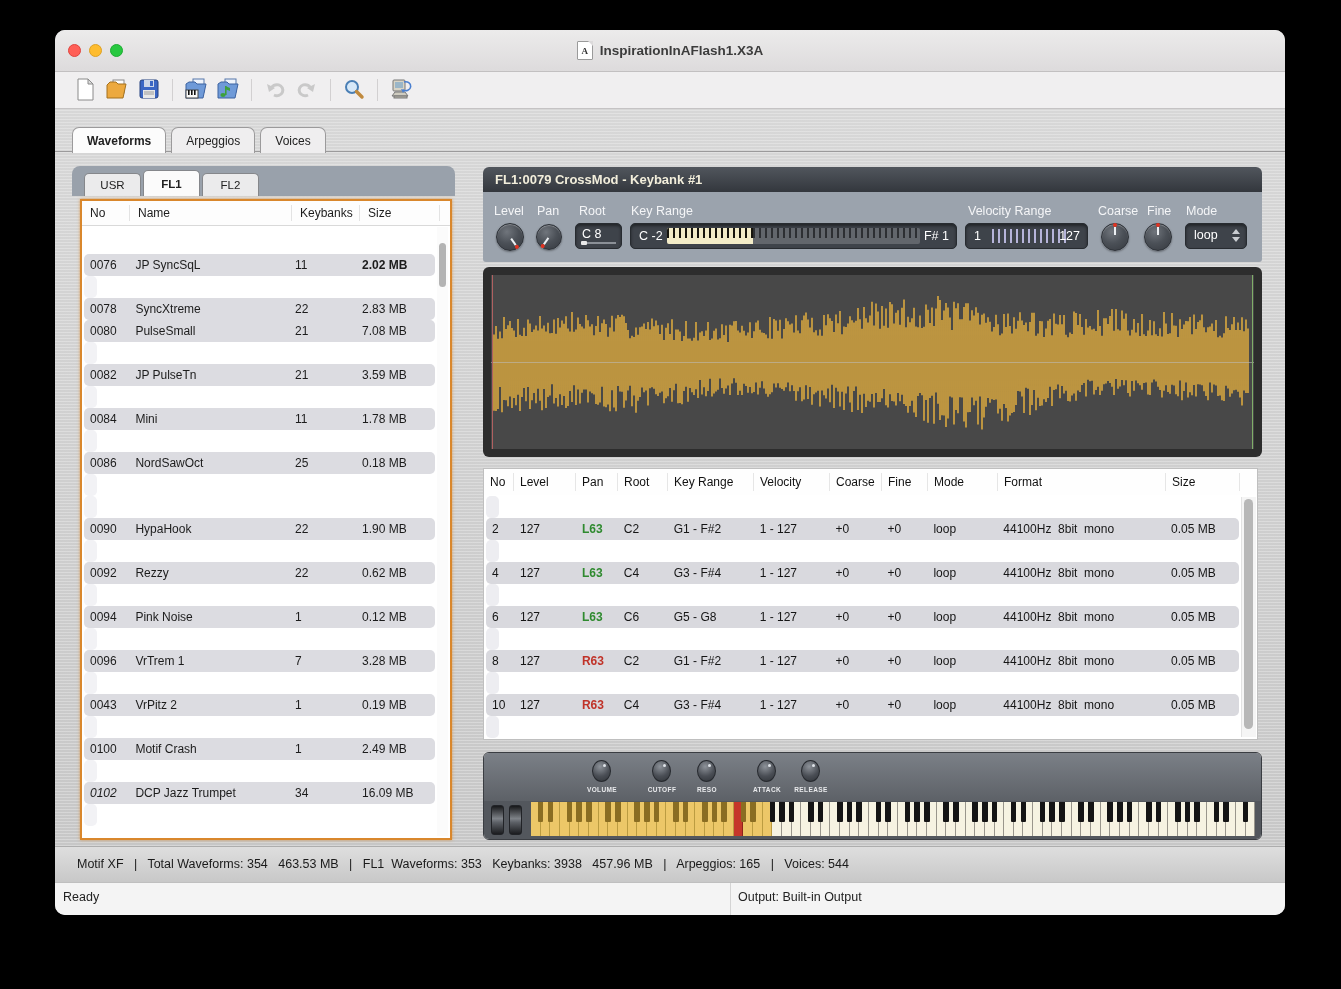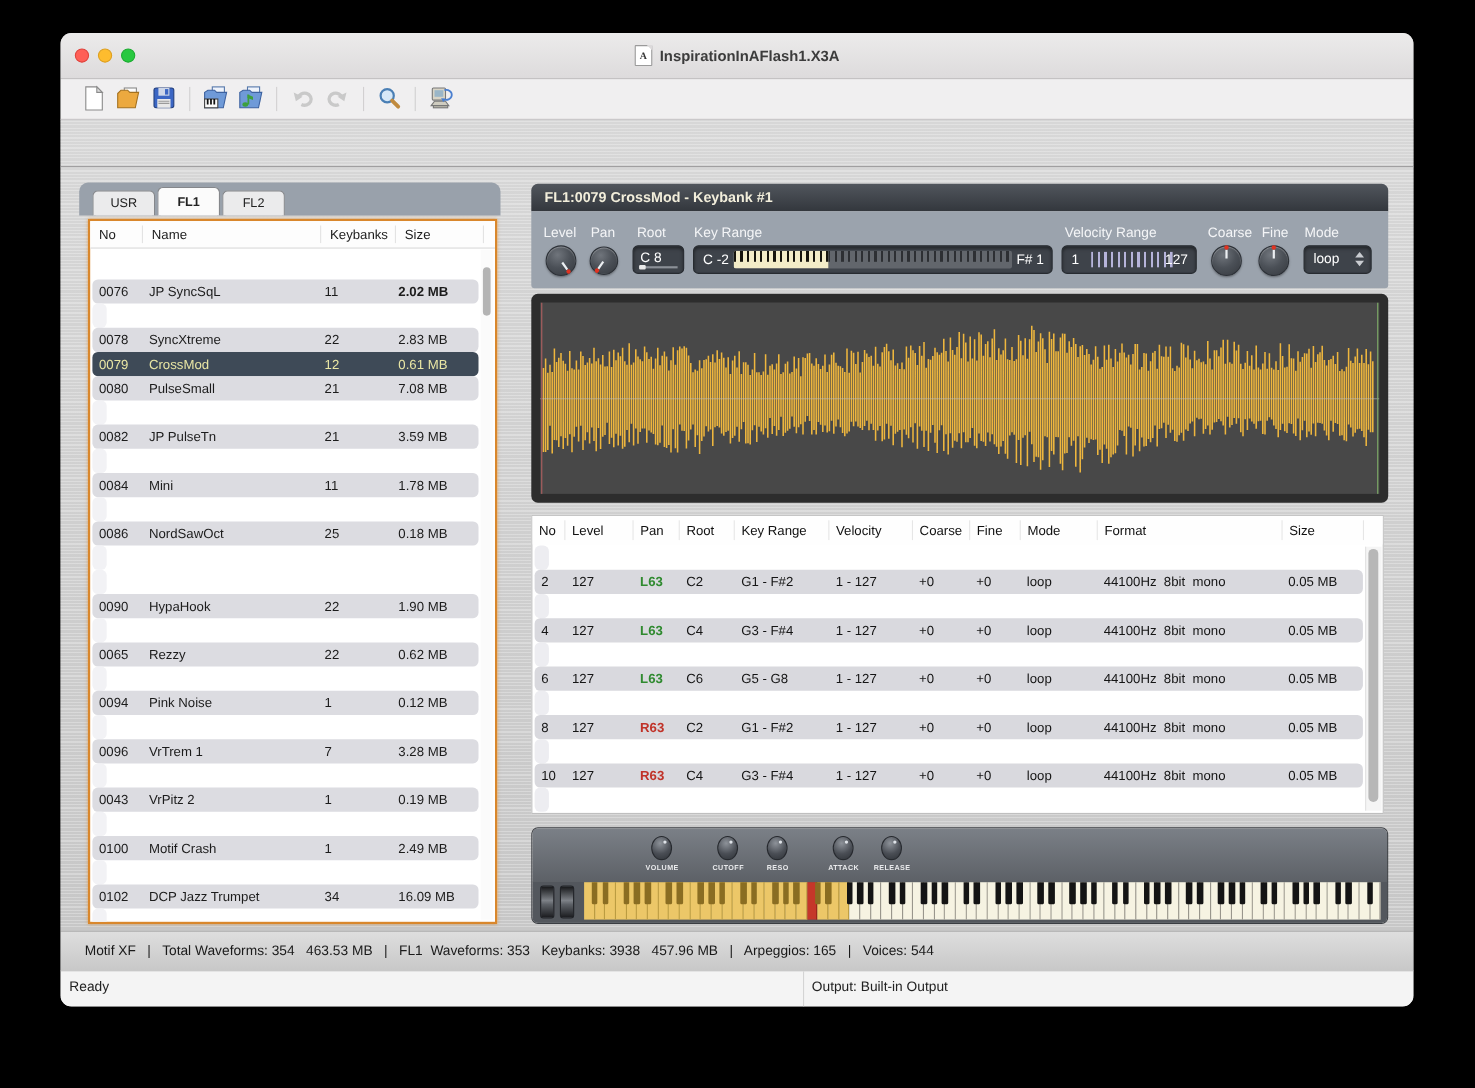--- a/index.html
+++ b/index.html
@@ -239,20 +239,25 @@
               <rect x="6" y="5" width="8" height="6" fill="#9ab6c8"></rect>
               <path d="M3 19l3-4h10l3 4z" fill="#cfccc0" stroke="#777"></path>
               <rect x="5" y="19" width="13" height="2" fill="#b8b5a8" stroke="#777"></rect>
               <path d="M15 5 a5 4.5 0 1 1 -1 8" stroke="#4a7fd0" fill="none" stroke-width="1.6"></path>
               <path d="M12 12l4 1-2 3z" fill="#4a7fd0"></path>
             </svg></span>
         </button>
     </div>
 
     <div class="content">
+      <div class="main-tabs" id="main-tabs">
+          <div class="mtab active">Waveforms</div>
+          <div class="mtab">Arpeggios</div>
+          <div class="mtab">Voices</div>
+        </div>
       <div class="tabline"></div>
 
       <div class="subtab-strip" id="subtabs">
           <div class="stab">USR</div>
           <div class="stab active">FL1</div>
           <div class="stab">FL2</div>
         </div>
       <div class="left-table">
         <div class="lt-header" id="lt-header">
             <div class="hc" style="width: 48px;">No</div>
@@ -272,26 +277,20 @@
               <div class="c" style="width: 162px;">JP SyncSwL</div>
               <div class="c" style="width: 68px;">11</div>
               <div class="c" style="width: 80px;">2.09 MB</div>
             </div>
             <div class="lrow dark">
               <div class="c" style="width: 46px;">0078</div>
               <div class="c" style="width: 162px;">SyncXtreme</div>
               <div class="c" style="width: 68px;">22</div>
               <div class="c" style="width: 80px;">2.83 MB</div>
             </div>
-            <div class="lrow selected">
-              <div class="c" style="width: 46px;">0079</div>
-              <div class="c" style="width: 162px;">CrossMod</div>
-              <div class="c" style="width: 68px;">12</div>
-              <div class="c" style="width: 80px;">0.61 MB</div>
-            </div>
             <div class="lrow dark">
               <div class="c" style="width: 46px;">0080</div>
               <div class="c" style="width: 162px;">PulseSmall</div>
               <div class="c" style="width: 68px;">21</div>
               <div class="c" style="width: 80px;">7.08 MB</div>
             </div>
             <div class="lrow light">
               <div class="c" style="width: 46px;">0081</div>
               <div class="c" style="width: 162px;">Mini Pulse</div>
               <div class="c" style="width: 68px;">25</div>
@@ -345,21 +344,21 @@
               <div class="c" style="width: 68px;">22</div>
               <div class="c" style="width: 80px;">1.90 MB</div>
             </div>
             <div class="lrow light">
               <div class="c" style="width: 46px;">0091</div>
               <div class="c" style="width: 162px;">JP SQ Rezz</div>
               <div class="c" style="width: 68px;">17</div>
               <div class="c" style="width: 80px;">6.01 MB</div>
             </div>
             <div class="lrow dark">
-              <div class="c" style="width: 46px;">0065</div>
+              <div class="c" style="width: 46px;">0092</div>
               <div class="c" style="width: 162px;">Rezzy</div>
               <div class="c" style="width: 68px;">22</div>
               <div class="c" style="width: 80px;">0.62 MB</div>
             </div>
             <div class="lrow light">
               <div class="c" style="width: 46px;">0093</div>
               <div class="c" style="width: 162px;">WhiteNoise</div>
               <div class="c" style="width: 68px;">1</div>
               <div class="c" style="width: 80px;">0.73 MB</div>
             </div>
@@ -405,21 +404,21 @@
               <div class="c" style="width: 68px;">1</div>
               <div class="c" style="width: 80px;">2.49 MB</div>
             </div>
             <div class="lrow light">
               <div class="c" style="width: 46px;">0101</div>
               <div class="c" style="width: 162px;">VRtpt_tb 1</div>
               <div class="c" style="width: 68px;">23</div>
               <div class="c" style="width: 80px;">1.45 MB</div>
             </div>
             <div class="lrow dark">
-              <div class="c" style="width: 46px;">0102</div>
+              <div class="c" style="width: 46px; font-style: italic;">0102</div>
               <div class="c" style="width: 162px;">DCP Jazz Trumpet</div>
               <div class="c" style="width: 68px;">34</div>
               <div class="c" style="width: 80px;">16.09 MB</div>
             </div>
             <div class="lrow light">
               <div class="c" style="width: 46px;">0103</div>
               <div class="c" style="width: 162px;">DCP Trumpt Fall Solo</div>
               <div class="c" style="width: 68px;">32</div>
               <div class="c" style="width: 80px;">1.54 MB</div>
             </div>

